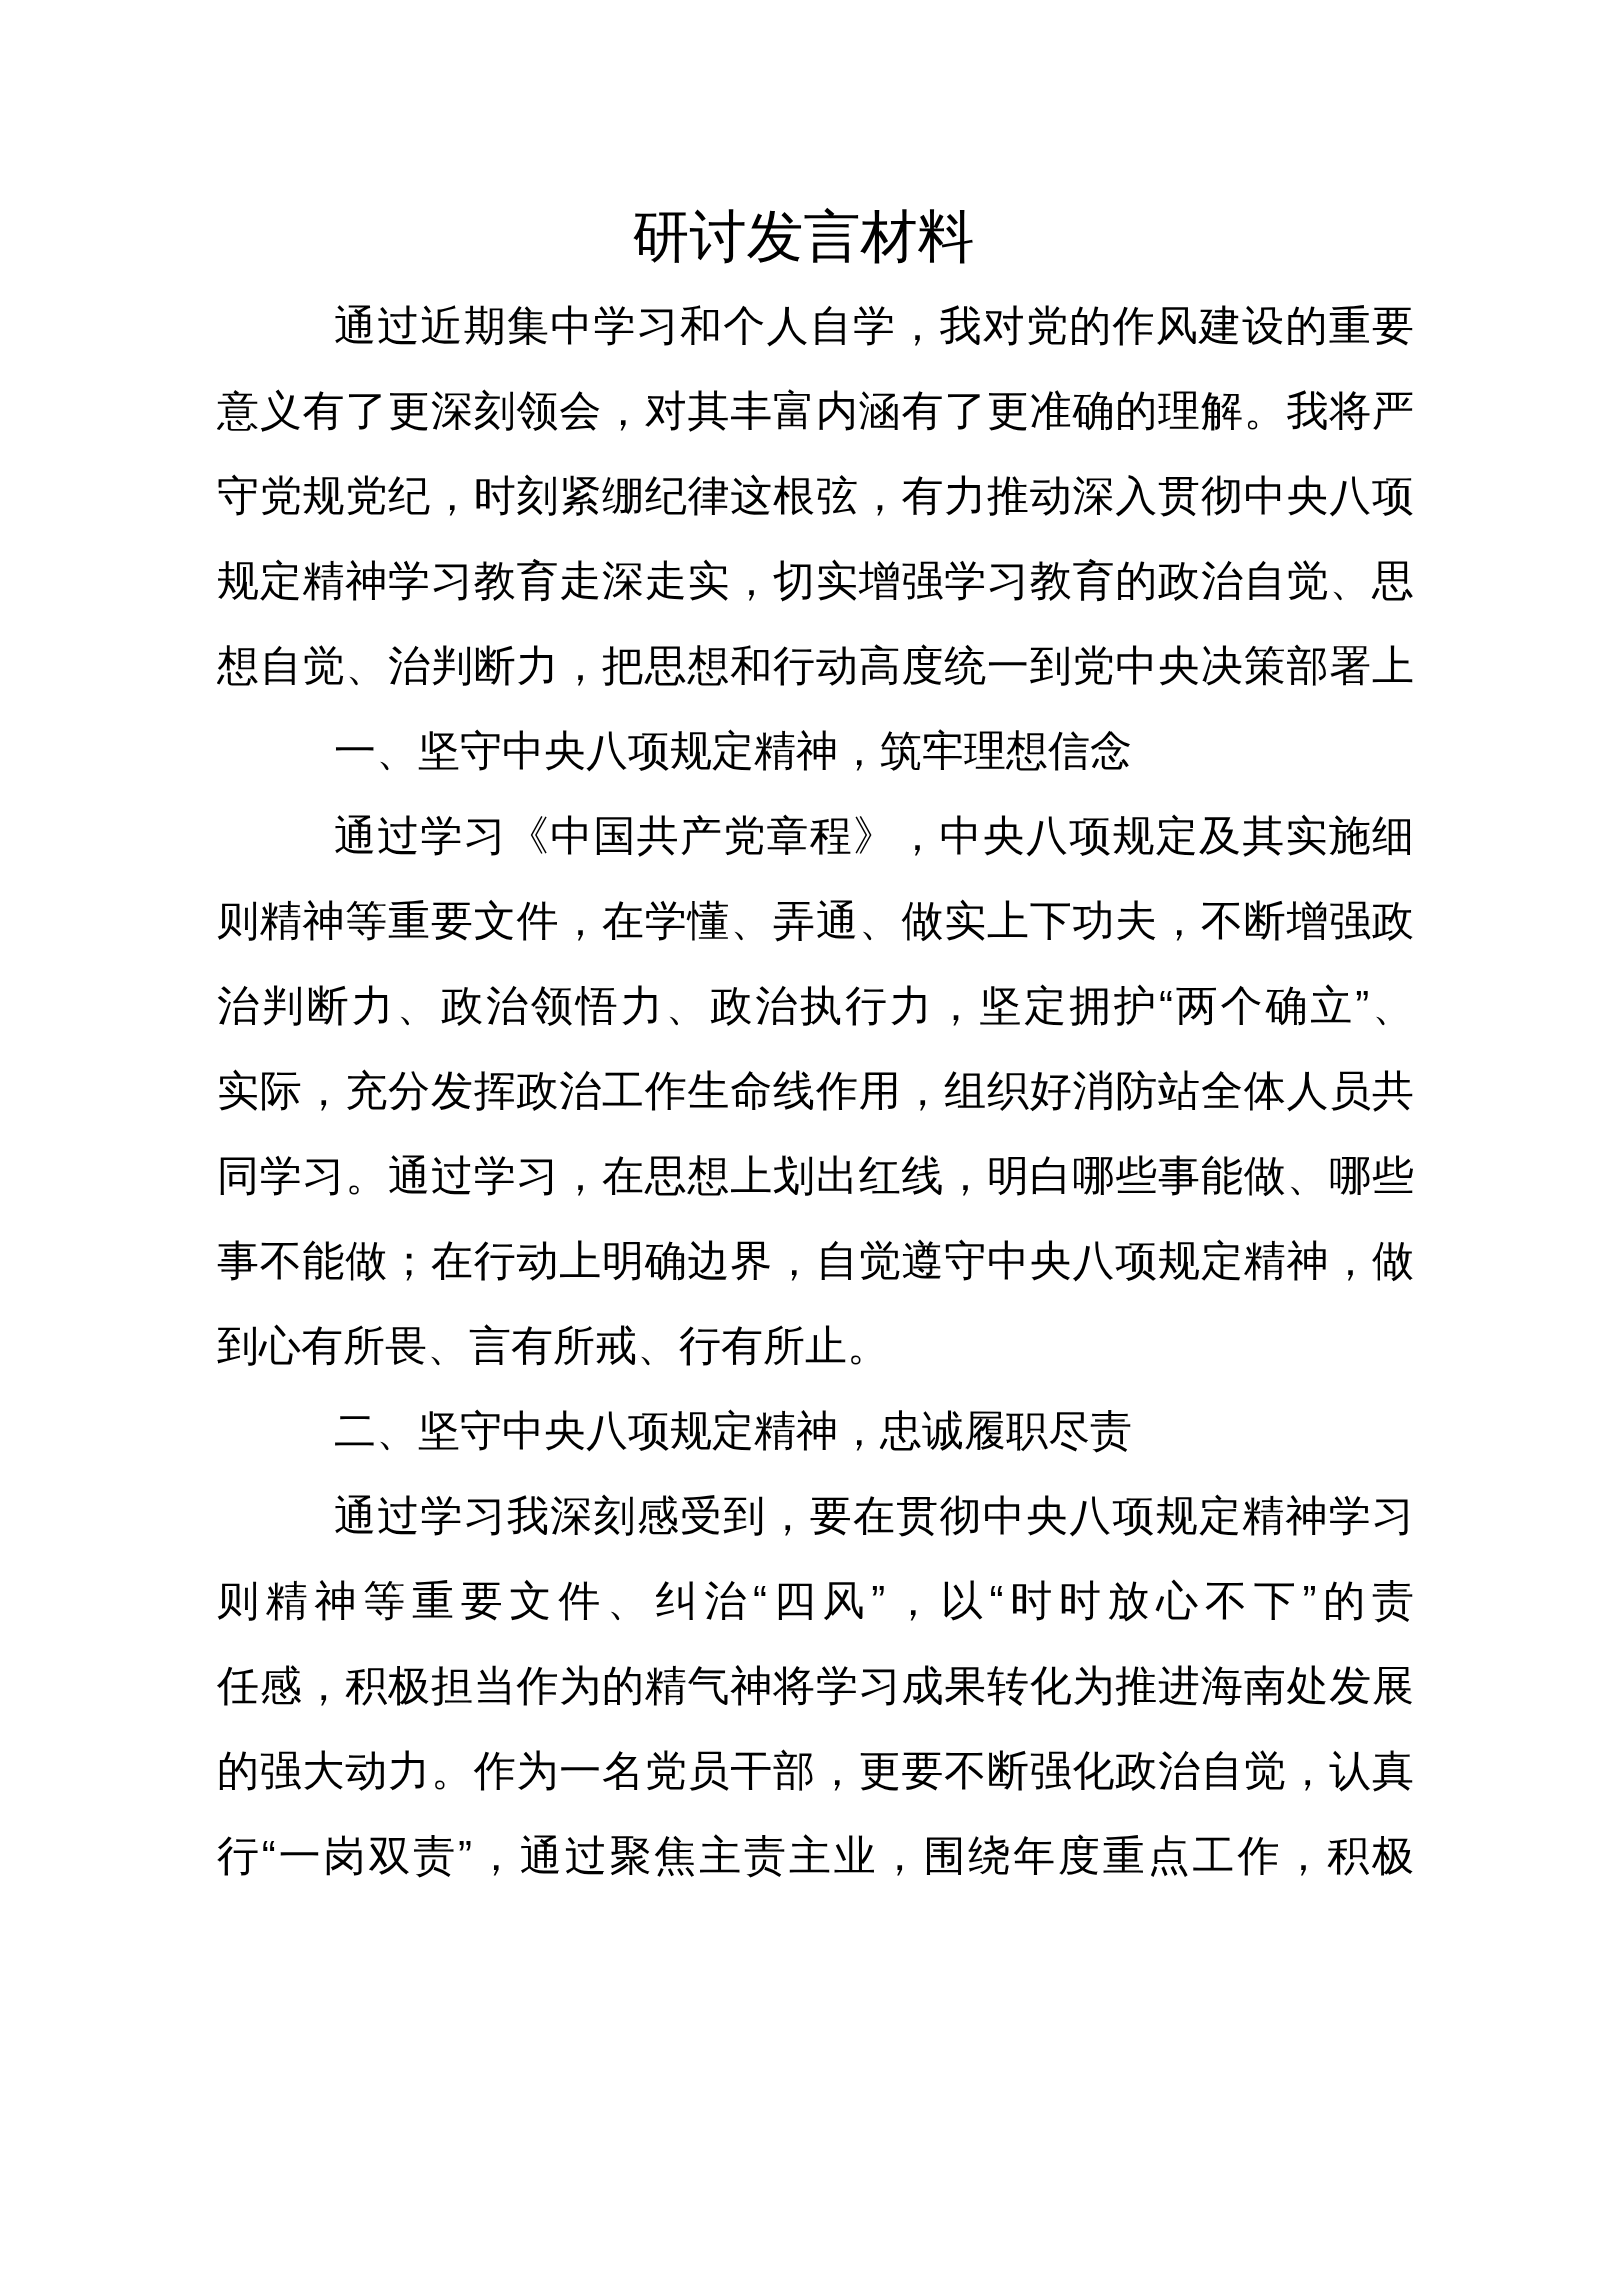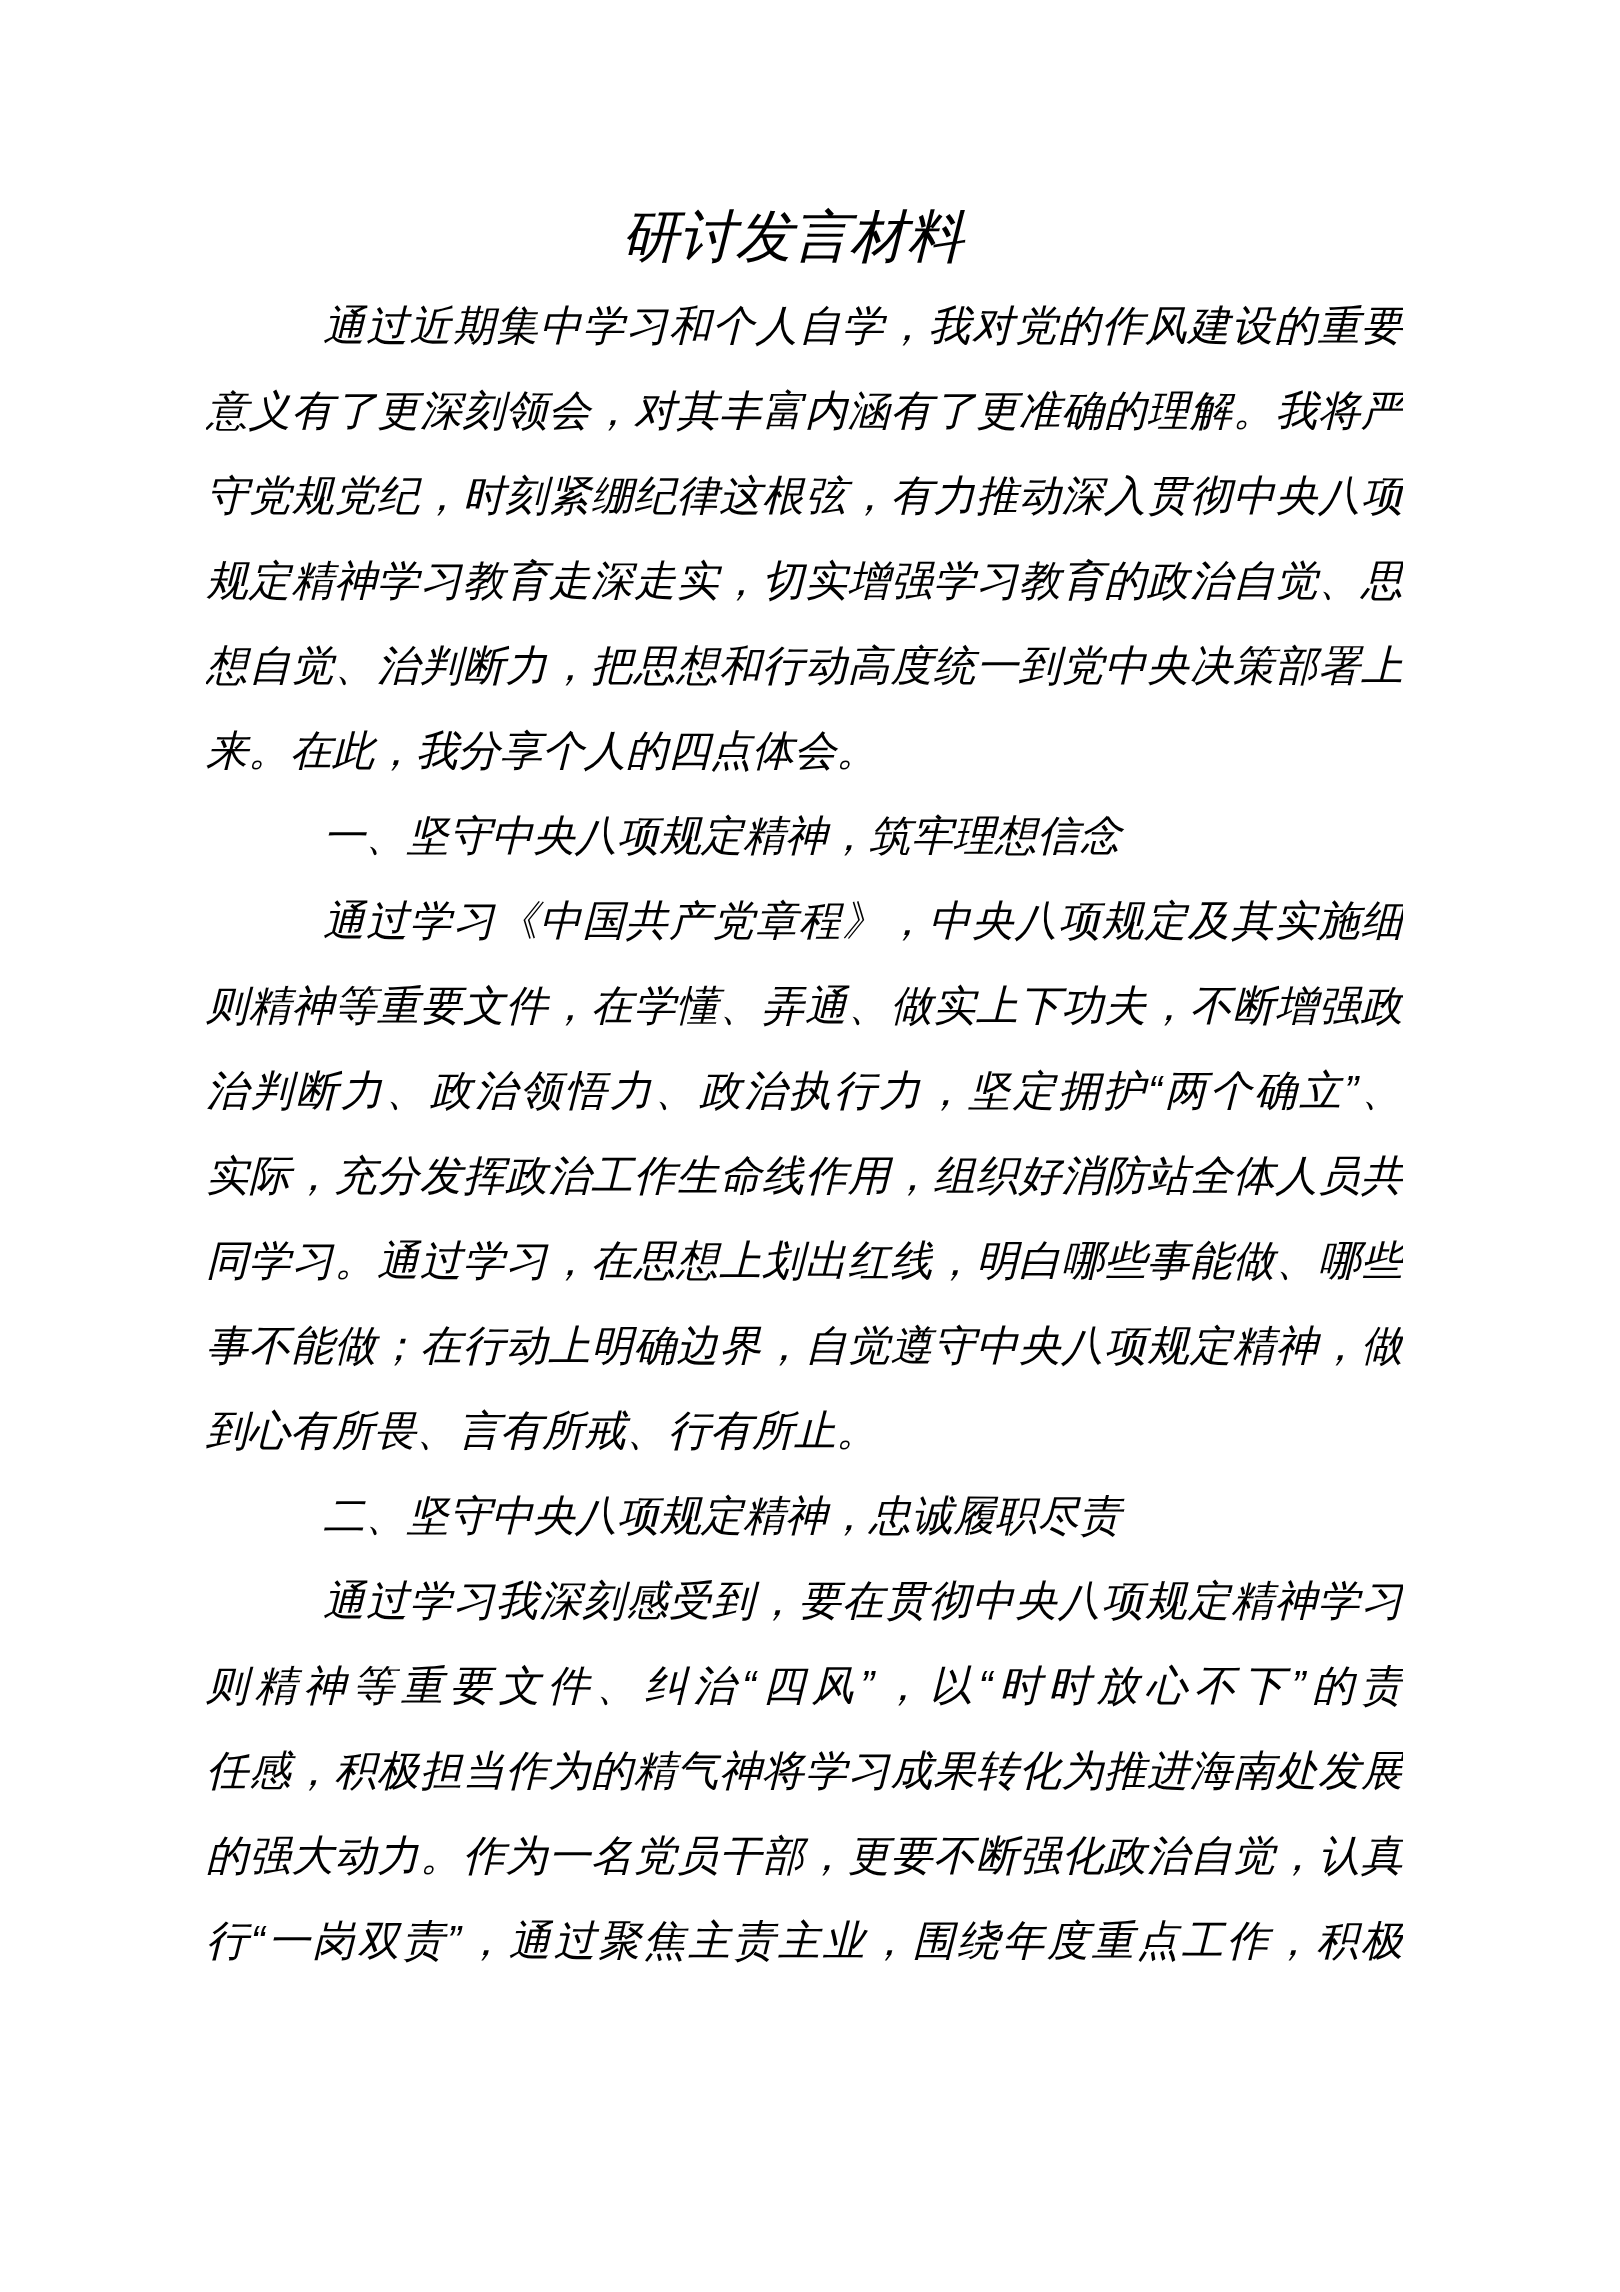--- a/index.html
+++ b/index.html
@@ -10,24 +10,23 @@
   .page {
     position: relative;
     width: 1620px;
     height: 2293px;
     background: #ffffff;
     overflow: hidden;
     font-family: "Liberation Sans", "DejaVu Sans", sans-serif;
   }
   .content {
     position: absolute;
-    left: 182px;
+    left: 193px;
     top: 0;
     width: 1221px;
-    font-style: italic;
   }
   .doc-title {
     margin: 202px 0 0 0;
     padding: 0;
     font-size: 57px;
     line-height: 69px;
     font-weight: normal;
     text-align: center;
     color: #000000;
     letter-spacing: 0px;
@@ -59,21 +58,20 @@
 
 <div class="page" style="background: rgb(255, 255, 255); color: rgb(0, 0, 0);">
   <div class="content">
     <h1 class="doc-title">研讨发言材料</h1>
     <div class="body-lines">
         <div class="line indent">通过近期集中学习和个人自学，我对党的作风建设的重要</div>
         <div class="line">意义有了更深刻领会，对其丰富内涵有了更准确的理解。我将严</div>
         <div class="line">守党规党纪，时刻紧绷纪律这根弦，有力推动深入贯彻中央八项</div>
         <div class="line">规定精神学习教育走深走实，切实增强学习教育的政治自觉、思</div>
         <div class="line">想自觉、治判断力，把思想和行动高度统一到党中央决策部署上</div>
-        <div class="line flush">来。在此，我分享个人的四点体会。</div>
         <div class="line indent flush">一、坚守中央八项规定精神，筑牢理想信念</div>
         <div class="line indent">通过学习《中国共产党章程》，中央八项规定及其实施细</div>
         <div class="line">则精神等重要文件，在学懂、弄通、做实上下功夫，不断增强政</div>
         <div class="line">治判断力、政治领悟力、政治执行力，坚定拥护“两个确立”、</div>
         <div class="line">实际，充分发挥政治工作生命线作用，组织好消防站全体人员共</div>
         <div class="line">同学习。通过学习，在思想上划出红线，明白哪些事能做、哪些</div>
         <div class="line">事不能做；在行动上明确边界，自觉遵守中央八项规定精神，做</div>
         <div class="line flush">到心有所畏、言有所戒、行有所止。</div>
         <div class="line indent flush">二、坚守中央八项规定精神，忠诚履职尽责</div>
         <div class="line indent">通过学习我深刻感受到，要在贯彻中央八项规定精神学习</div>

